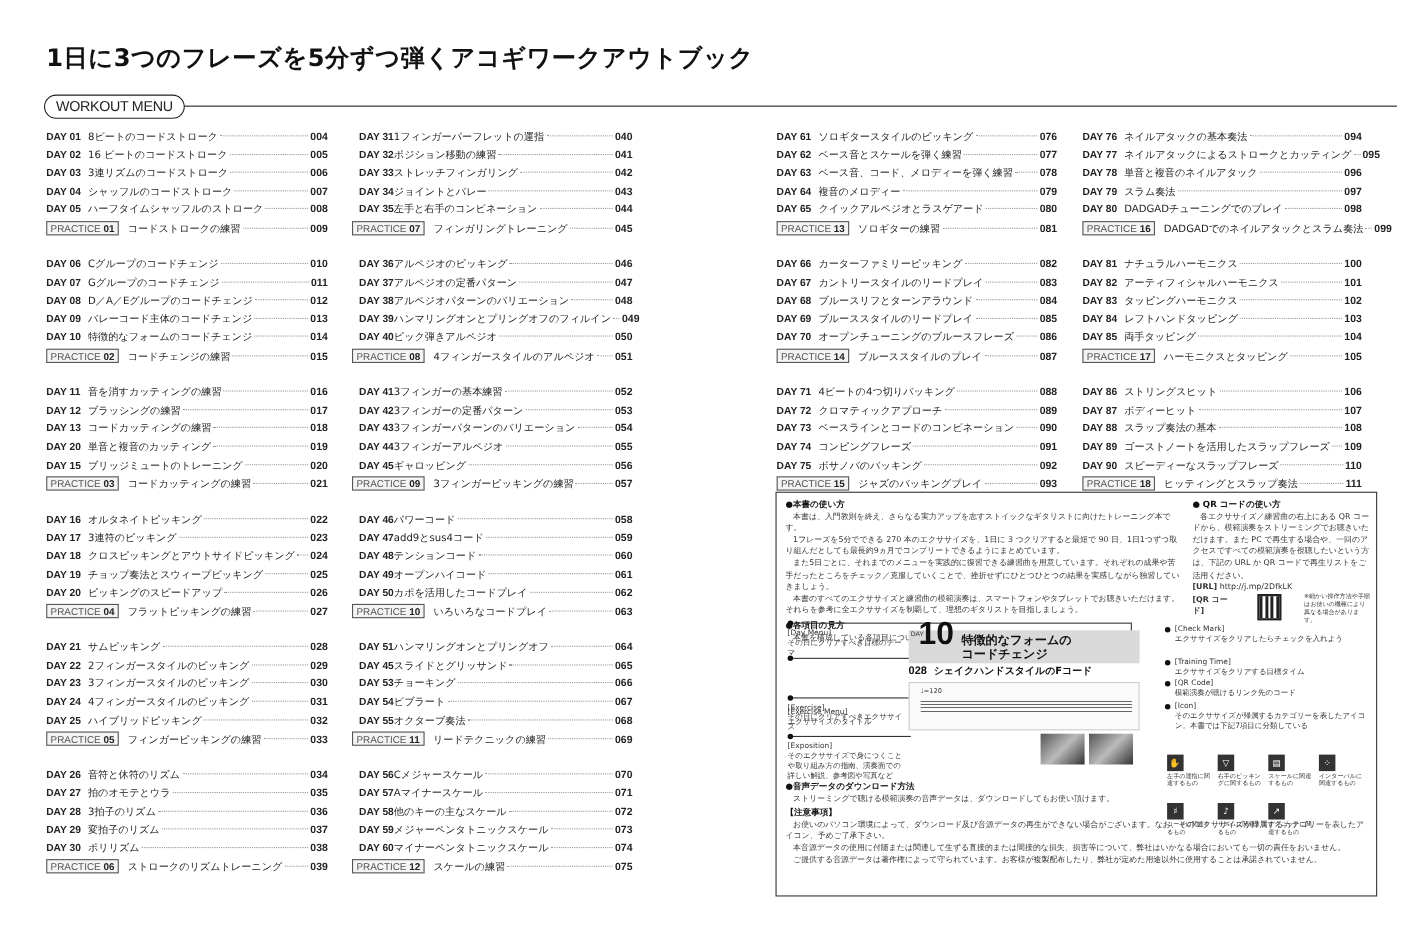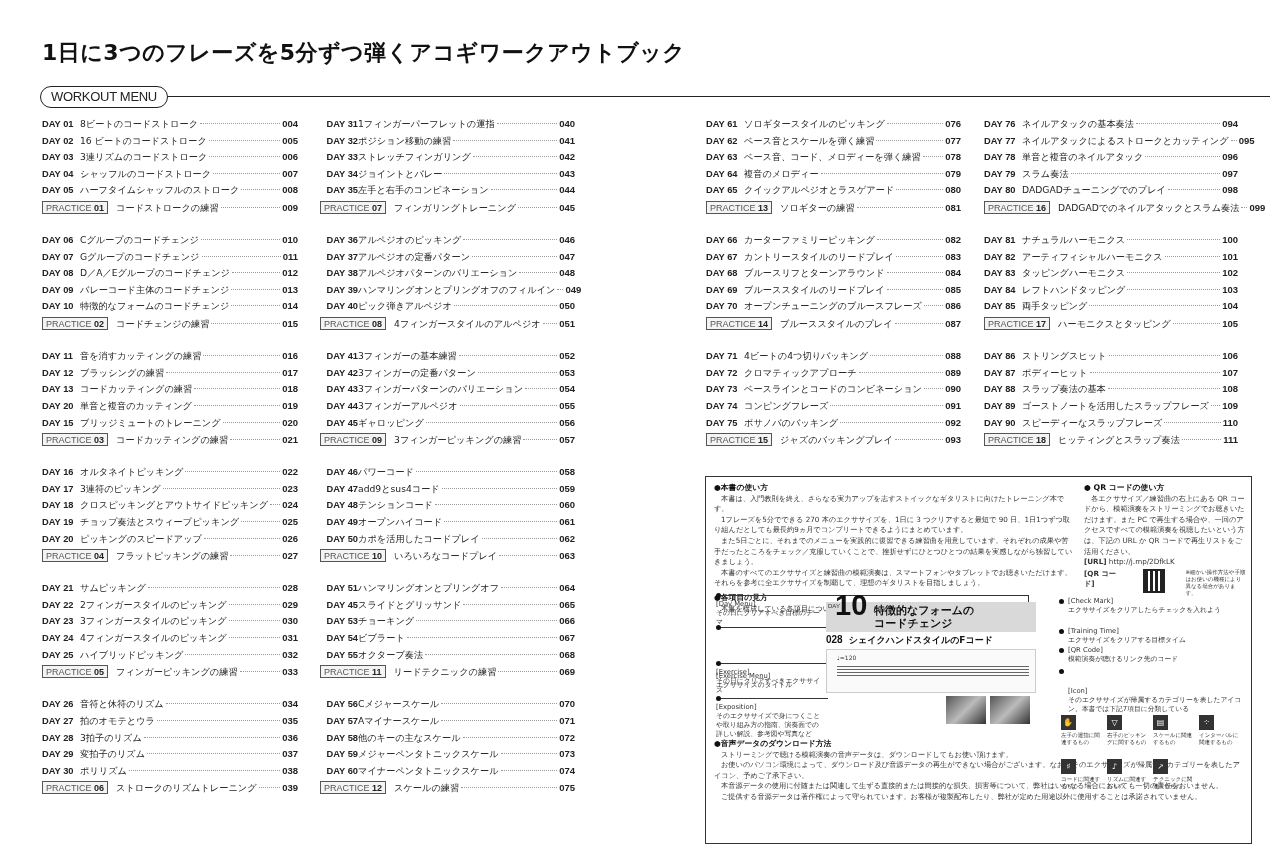--- a/index.html
+++ b/index.html
@@ -35,21 +35,21 @@
   .page { font-family: "Liberation Sans", sans-serif; font-weight: bold; font-size: 9.5px; flex: none; color: #222; }
   .practice {
     flex: none; border: 1px solid #555; padding: 0 3px; height: 13px; line-height: 12px;
     font-family: "Liberation Sans", sans-serif; font-size: 9px; color: #555; margin-right: 8px;
     background: #f4f4f4;
   }
   .practice b { color: #222; font-weight: bold; }
 
   
   .infobox {
-    position: absolute; left: 705px; top: 476px; width: 547px; height: 368px;
+    position: absolute; left: 705px; top: 447px; width: 547px; height: 368px;
     border: 1.4px solid #333; background: #fff; font-size: 7.2px; color: #333; line-height: 10.6px;
   }
   .info-section { position: absolute; }
   .info-h { font-weight: bold; font-size: 7.8px; color: #111; }
   .info-p { text-indent: 7px; }
   .qr-box {
     display: inline-block; width: 24px; height: 24px; vertical-align: middle;
     background:
       repeating-linear-gradient(90deg, #222 0 3px, #fff 3px 5px),
       #fff;
@@ -862,21 +862,21 @@
     <div>エクササイズをクリアしたらチェックを入れよう</div>
   </div>
   <div class="legend-label" style="left:362px; top:150px; width:180px;">
     <div>[Training Time]</div>
     <div>エクササイズをクリアする目標タイム</div>
   </div>
   <div class="legend-label" style="left:362px; top:169px; width:180px;">
     <div>[QR Code]</div>
     <div>模範演奏が聴けるリンク先のコード</div>
   </div>
-  <div class="legend-label" style="left:362px; top:190px; width:180px;margin-top:20px;">
+  <div class="legend-label" style="left:362px; top:190px; width:180px;">
     <div>[Icon]</div>
     <div>そのエクササイズが帰属するカテゴリーを表したアイコン。本書では下記7項目に分類している</div>
   </div>
   <div class="dot" style="left:353px; top:122px;"></div>
   <div class="dot" style="left:353px; top:152px;"></div>
   <div class="dot" style="left:353px; top:171px;"></div>
   <div class="dot" style="left:353px; top:192px;"></div>
 
   <div class="icons-grid" id="icons">
       <div class="icon-cell" style="left: 0px; top: 0px;">
@@ -905,17 +905,18 @@
       </div>
       <div class="icon-cell" style="left: 92px; top: 44px;">
         <div class="icon-sq">↗</div>
         <div>テクニックに関連するもの</div>
       </div>
     </div>
 
   <div class="info-section" style="left:8px; top:262px; width:530px;">
     <div class="info-h">●音声データのダウンロード方法</div>
     <div class="info-p">ストリーミングで聴ける模範演奏の音声データは、ダウンロードしてもお使い頂けます。</div>
+    <div class="info-h" style="margin-top:3px;">【注意事項】</div>
     <div class="info-p">お使いのパソコン環境によって、ダウンロード及び音源データの再生ができない場合がございます。なお、そのエクササイズが帰属するカテゴリーを表したアイコン、予めご了承下さい。</div>
     <div class="info-p">本音源データの使用に付随または関連して生ずる直接的または間接的な損失、損害等について、弊社はいかなる場合においても一切の責任をおいません。</div>
     <div class="info-p">ご提供する音源データは著作権によって守られています。お客様が複製配布したり、弊社が定めた用途以外に使用することは承諾されていません。</div>
   </div>
 </div>
 
 </body></html>

